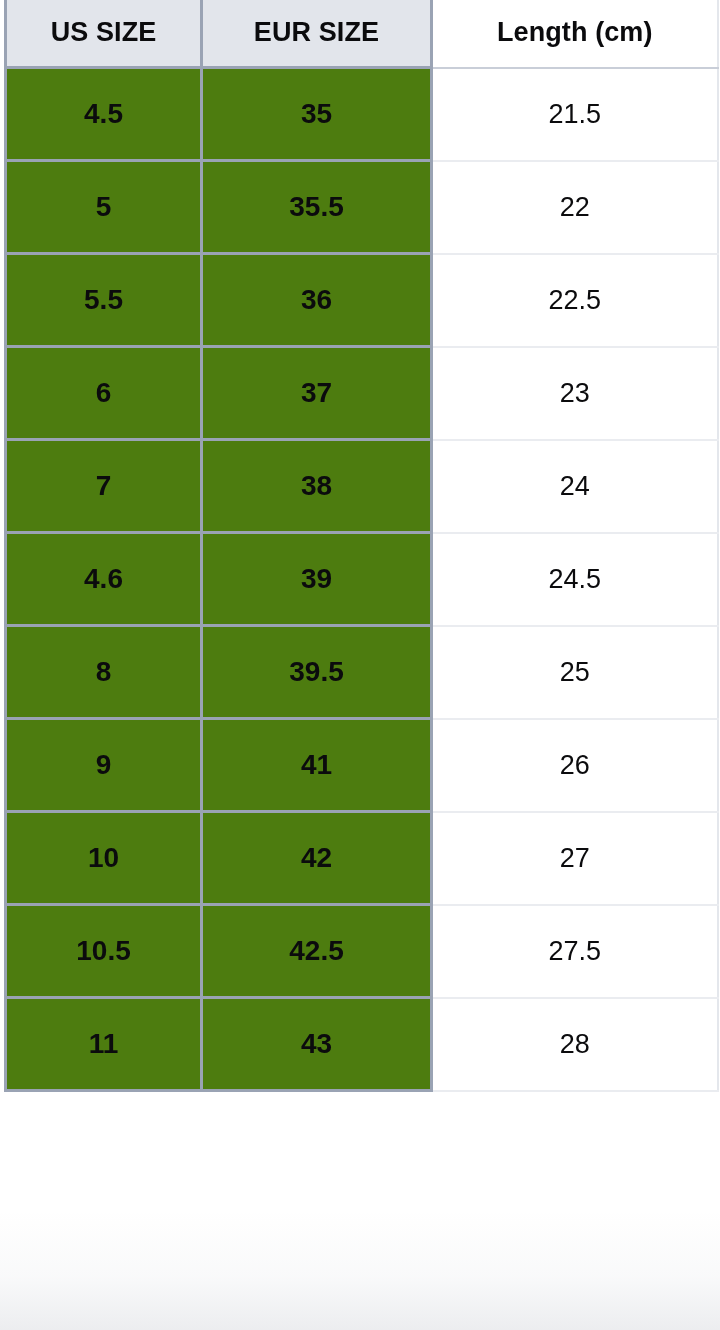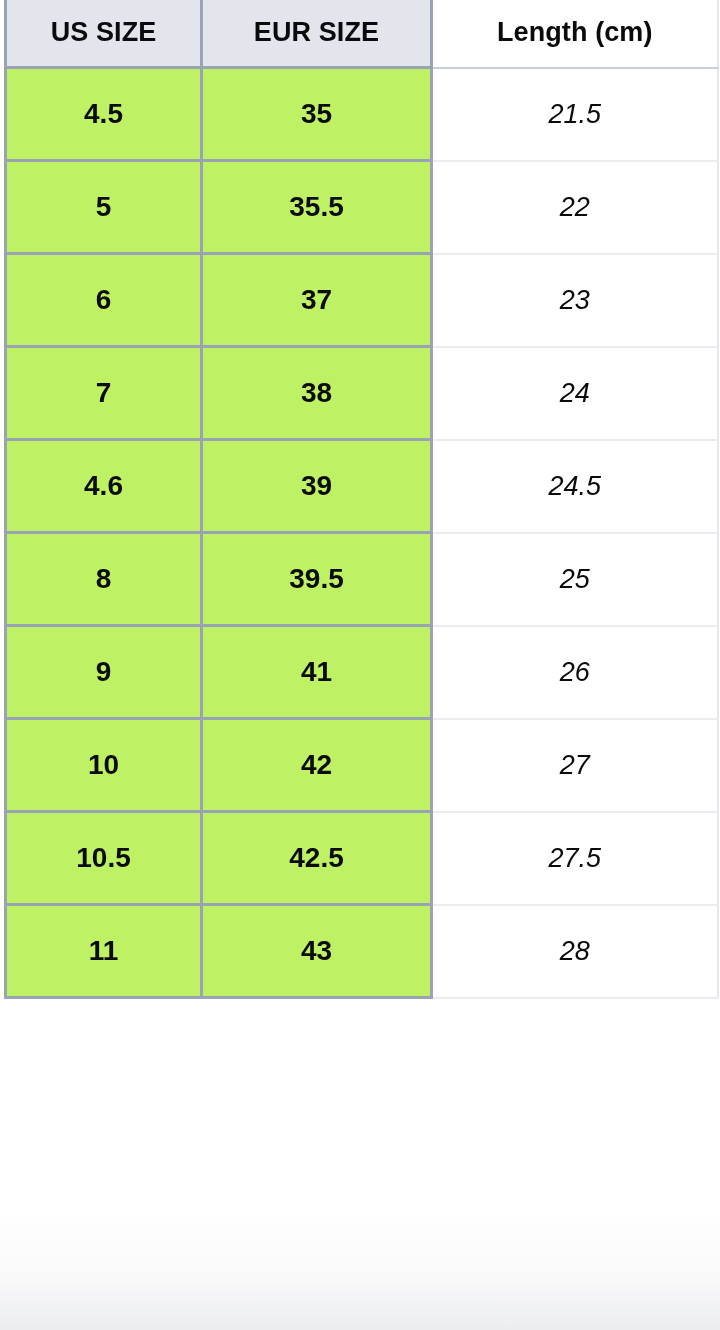--- a/index.html
+++ b/index.html
@@ -61,34 +61,33 @@
 
   
   tbody td {
     height: 90px;
     padding: 0;
     text-align: center;
     vertical-align: middle;
     color: #0b0b0d;
   }
   td.c-us, td.c-eur {
-    background: #bef264;
+    background: #4d7c0f;
     font-size: 28px;
     font-weight: 700;
     border-right: 3px solid #9aa3b4;
     border-bottom: 3px solid #9aa3b4;
   }
   td.c-us { border-left: 3px solid #9aa3b4; }
   td.c-len {
     background: #ffffff;
     font-size: 27px;
     font-weight: 400;
     border-bottom: 2px solid #eaecf0;
     border-right: 2px solid #e4e7ec;
-    font-style: italic;
   }
 
   
   .bottom-shade {
     position: absolute;
     left: 0;
     right: 0;
     bottom: 0;
     height: 120px;
     pointer-events: none;
@@ -119,20 +118,25 @@
     <tbody id="table-body">
         <tr>
           <td class="c-us">4.5</td>
           <td class="c-eur">35</td>
           <td class="c-len">21.5</td>
         </tr>
         <tr>
           <td class="c-us">5</td>
           <td class="c-eur">35.5</td>
           <td class="c-len">22</td>
+        </tr>
+        <tr>
+          <td class="c-us">5.5</td>
+          <td class="c-eur">36</td>
+          <td class="c-len">22.5</td>
         </tr>
         <tr>
           <td class="c-us">6</td>
           <td class="c-eur">37</td>
           <td class="c-len">23</td>
         </tr>
         <tr>
           <td class="c-us">7</td>
           <td class="c-eur">38</td>
           <td class="c-len">24</td>

